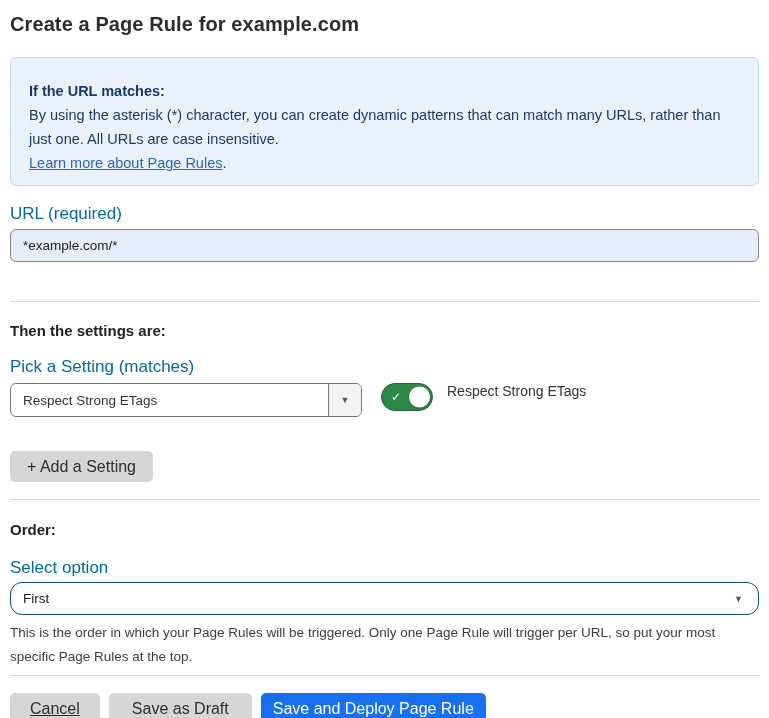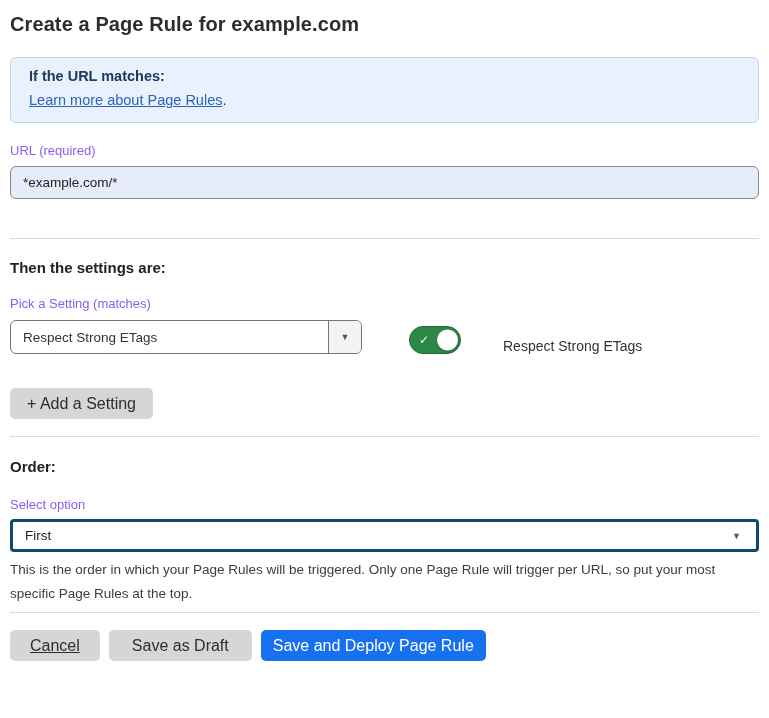--- a/index.html
+++ b/index.html
@@ -15,34 +15,34 @@
   .page-title {
     font-size: 20px; line-height: 24px; font-weight: 700;
     color: #2d2d2d; letter-spacing: .1px;
     margin-bottom: 21px;
   }
 
   .info-box {
     background: var(--info-bg, #e9f2fc);
     border: 1px solid var(--info-border, #bcd8f1);
     border-radius: 6px;
-    padding: 6px 18px 10px;
+    padding: 21px 18px 10px;
     font-size: 14.5px; line-height: 24px;
     color: var(--info-text, #1b3a61);
     margin-bottom: 20px;
   }
   .info-box .info-heading { font-weight: 700; }
   .info-box a.info-link {
     color: var(--link, #2d62bd);
     text-decoration: underline;
     cursor: pointer;
   }
 
   .field-label {
-    font-size: 13px; line-height: 16px; color: #8b5cf6;
+    font-size: 17px; line-height: 16px; color: #0369a1;
     margin-bottom: 7px;
   }
 
   .url-input {
     display: block; width: 100%; height: 33px;
     background: var(--input-bg, #e7ecfa);
     border: 1px solid #8a8a8a; border-radius: 6px;
     padding: 0 12px; font-size: 13.5px; color: #222;
     font-family: inherit; outline: none;
   }
@@ -53,21 +53,21 @@
   .divider.d3 { margin-top: 6px; }
 
   .section-heading {
     font-size: 15px; line-height: 18px; font-weight: 700; color: #222;
     margin-top: 20px;
   }
   .section-heading.order { margin-top: 21px; }
 
   .pick-label { margin-top: 19px; margin-bottom: 8px; }
 
-  .setting-row { display: flex; align-items: flex-end; gap: 28px; }
+  .setting-row { display: flex; align-items: flex-start; }
 
   .custom-select {
     width: 352px; height: 34px;
     border: 1px solid #767676; border-radius: 6px;
     background: #fff; display: flex; align-items: stretch;
     overflow: hidden; cursor: pointer;
   }
   .custom-select .select-value {
     flex: 1; display: flex; align-items: center;
     padding-left: 12px; font-size: 13.5px; color: #333;
@@ -102,21 +102,21 @@
     font-size: 16px; font-family: inherit; color: #2e2e2e;
     background: var(--button-gray, #d6d6d6); cursor: pointer;
   }
   .btn.add-setting { margin-top: 34px; padding: 0 17px; }
   .btn.primary { background: var(--primary-blue, #1670f0); color: #fff; }
 
   .order-label { margin-top: 21px; margin-bottom: 6px; }
 
   .order-select {
     position: relative; width: 100%; height: 33px;
-    border: 3px solid #0c4a6e; border-radius: 4px; background: #fff;
+    border: 1px solid #0c4a6e; border-radius: 12px; background: #fff;
     display: flex; align-items: center; padding: 0 34px 0 12px;
     font-size: 13.5px; color: #222; cursor: pointer;
   }
   .order-select .select-caret {
     position: absolute; right: 15px; top: 50%; transform: translateY(-50%);
     font-size: 9px; color: #555;
   }
 
   .help-text {
     margin-top: 6px; font-size: 13.5px; line-height: 24px; color: #3d3d3d;
@@ -130,20 +130,21 @@
 </style>
 </head>
 <body>
 
 <div class="page">
 
   <h1 class="page-title">Create a Page Rule for example.com</h1>
 
   <div class="info-box">
     <div class="info-heading">If the URL matches:</div>
+    <div class="info-body">By using the asterisk (*) character, you can create dynamic patterns that can match many URLs, rather than just one. All URLs are case insensitive.</div>
     <div><a class="info-link">Learn more about Page Rules</a><span>.</span></div>
   </div>
 
   <div class="field-label">URL (required)</div>
   <input class="url-input" type="text" value="*example.com/*" style="">
 
   <hr class="divider d1">
 
   <div class="section-heading">Then the settings are:</div>
 

